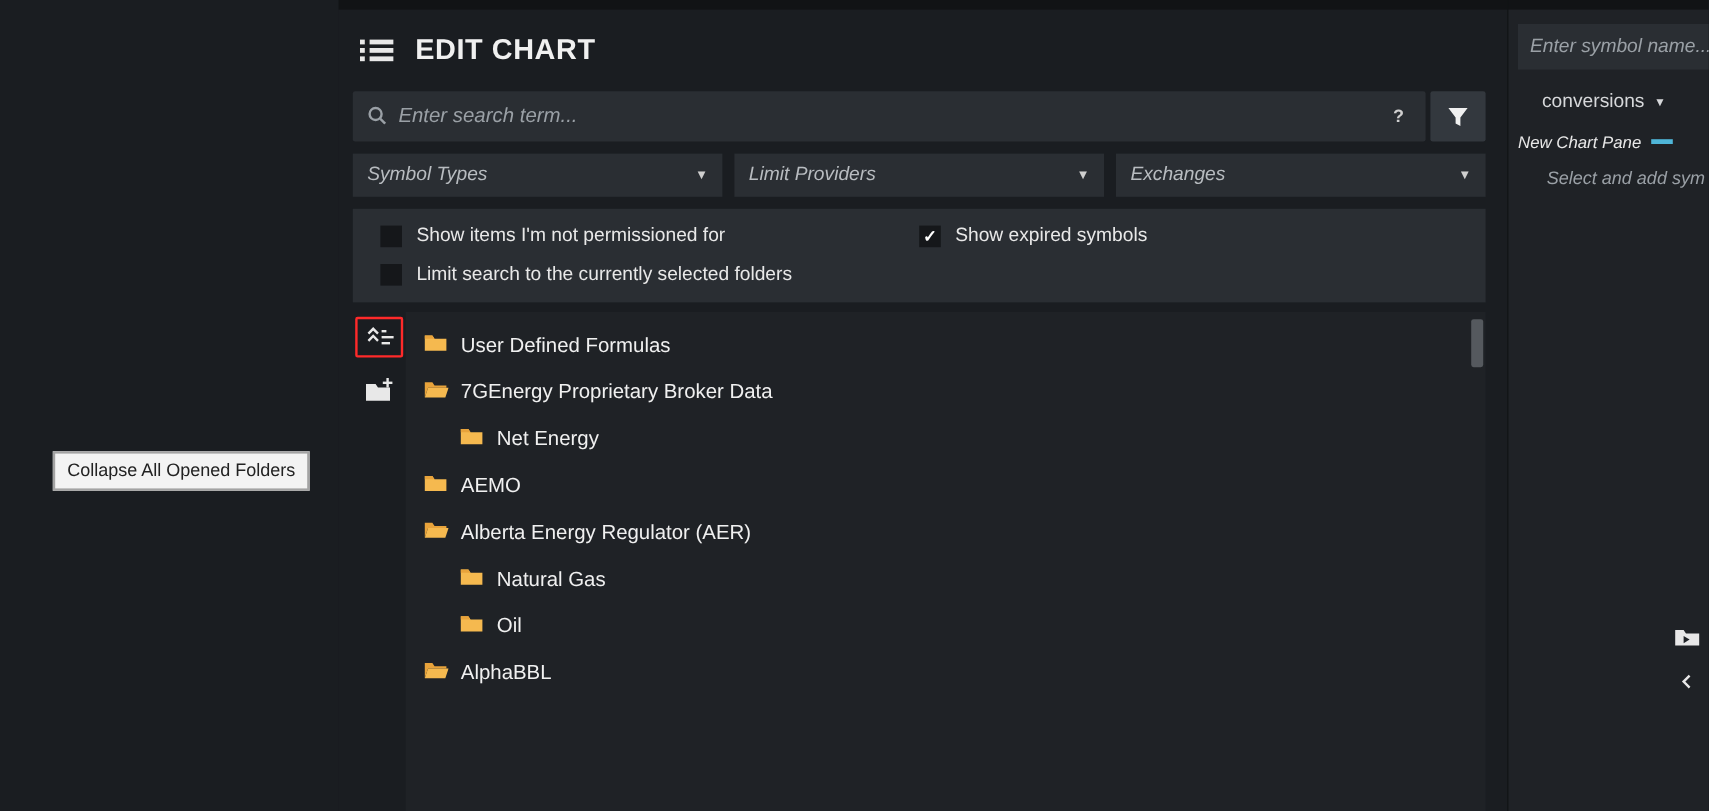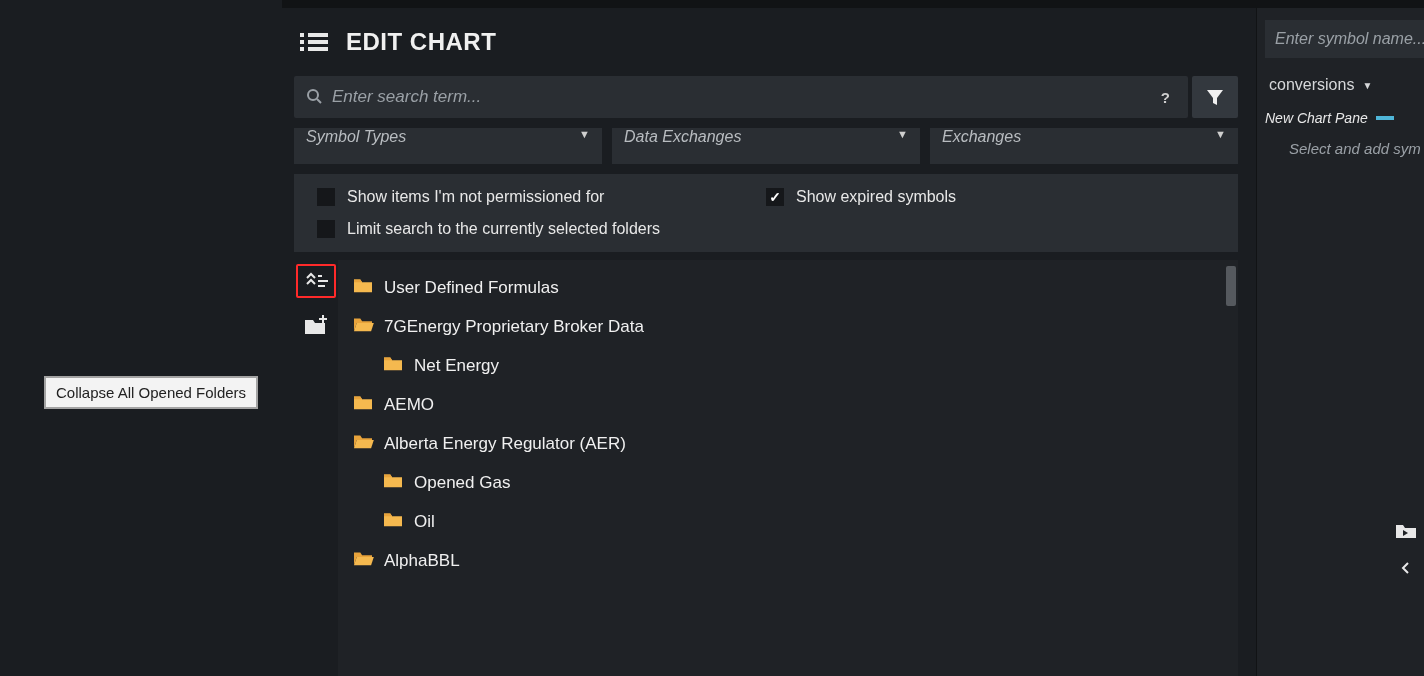--- a/index.html
+++ b/index.html
@@ -89,20 +89,21 @@
   .dropdown-row {
     display: flex;
     gap: 10px;
     padding: 10px 18px 0 12px;
   }
   .dropdown {
     flex: 1;
     background: #2a2e33;
     height: 36px;
     display: flex;
+    align-items: center;
     justify-content: space-between;
     padding: 0 12px;
     font-style: italic;
     color: #b8bcc0;
     cursor: pointer;
     font-size: 16px;
   }
   .dropdown .caret { font-style: normal; color: #cfcfcf; font-size: 11px; }
   .checks {
     background: #2a2e33;
@@ -219,21 +220,21 @@
     display: flex;
     align-items: center;
     padding: 0 10px;
     font-style: italic;
     color: #9aa0a6;
     font-size: 16px;
     white-space: nowrap;
     overflow: hidden;
   }
   .right-drop {
-    margin: 12px 0 0 8px;
+    margin: 12px 0 0 24px;
     height: 30px;
     display: flex;
     align-items: center;
     gap: 8px;
     padding: 0 4px;
     color: #d6d8da;
     font-size: 16px;
     cursor: pointer;
   }
   .right-drop .caret { font-size: 10px; }
@@ -332,21 +333,21 @@
         </svg>
       </div>
     </div>
 
     <div class="dropdown-row">
       <div class="dropdown">
         <span>Symbol Types</span>
         <span class="caret">▼</span>
       </div>
       <div class="dropdown">
-        <span>Data Exchanges</span>
+        <span>Limit Providers</span>
         <span class="caret">▼</span>
       </div>
       <div class="dropdown">
         <span>Exchanges</span>
         <span class="caret">▼</span>
       </div>
     </div>
 
     <div class="checks">
       <div class="check">
@@ -419,21 +420,21 @@
                 <path d="M2 4 L9 4 L11 7 L22 7 L22 9 L5 9 L2 18 Z" fill="#e8a33b"></path>
                 <path d="M5 9 L24 9 L21 18 L2 18 Z" fill="#f5b94f"></path>
               </svg></span>
             <span>Alberta Energy Regulator (AER)</span>
           </div>
           <div class="tree-item level2">
             <span><svg class="folder-icon" viewBox="0 0 24 20">
                 <path d="M2 4 L9 4 L11 7 L22 7 L22 18 L2 18 Z" fill="#f5b94f"></path>
                 <path d="M2 4 L9 4 L11 7 L2 7 Z" fill="#e8a33b"></path>
               </svg></span>
-            <span>Opened Gas</span>
+            <span>Natural Gas</span>
           </div>
           <div class="tree-item level2">
             <span><svg class="folder-icon" viewBox="0 0 24 20">
                 <path d="M2 4 L9 4 L11 7 L22 7 L22 18 L2 18 Z" fill="#f5b94f"></path>
                 <path d="M2 4 L9 4 L11 7 L2 7 Z" fill="#e8a33b"></path>
               </svg></span>
             <span>Oil</span>
           </div>
           <div class="tree-item level1">
             <span><svg class="folder-icon" viewBox="0 0 24 20">

